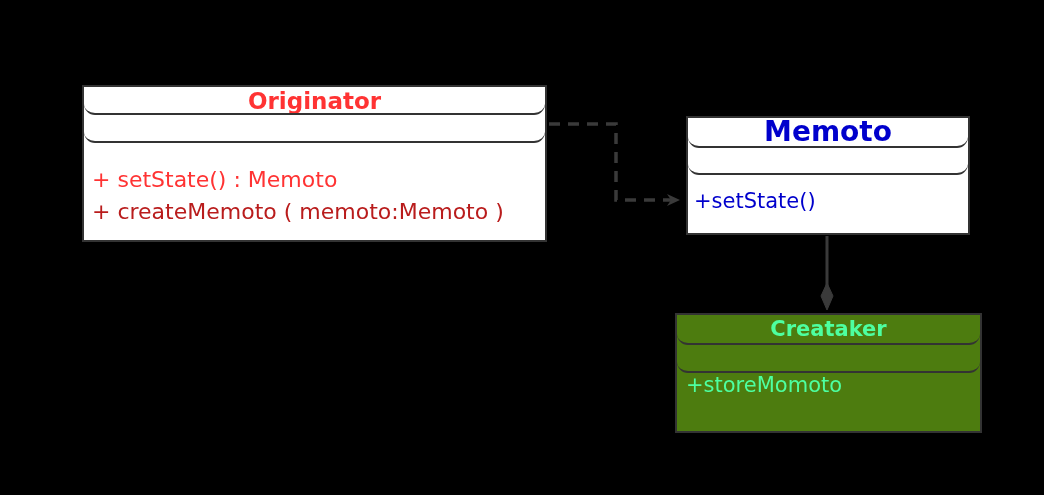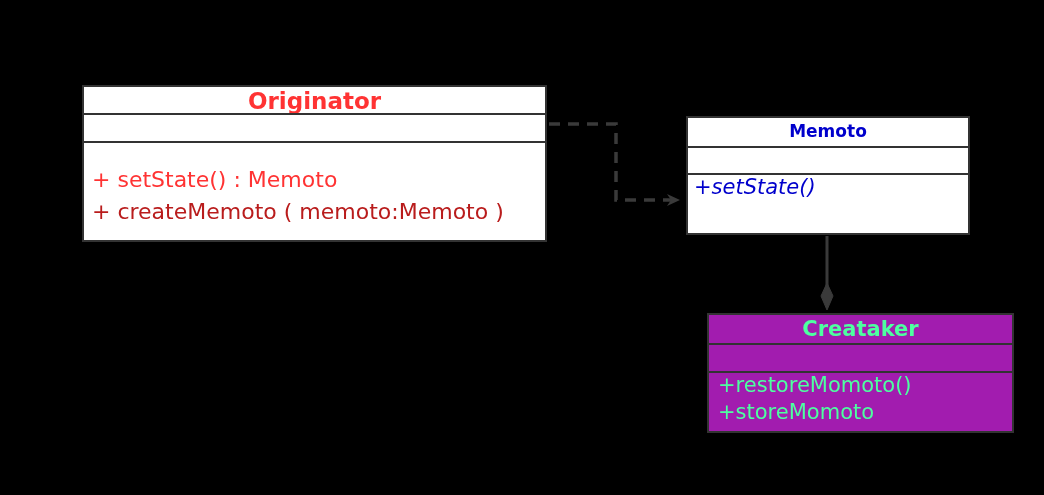--- a/index.html
+++ b/index.html
@@ -27,20 +27,21 @@
     border: 2px solid #333333;
     box-sizing: border-box;
     z-index: 2;
   }
   .compartment {
     box-sizing: border-box;
     overflow: hidden;
   }
   .compartment.divided {
     border-bottom: 2px solid #333333;
+    border-radius: 11px;
   }
   .class-title {
     text-align: center;
     font-weight: bold;
     white-space: nowrap;
   }
   .member-list {
     padding-left: 8px;
     box-sizing: border-box;
   }
@@ -70,27 +71,27 @@
   }
 
   
   #class-memoto {
     left: 686px;
     top: 116px;
     width: 284px;
     height: 119px;
   }
   #class-memoto .class-title {
-    font-size: 17px;
+    font-size: 28px;
     line-height: 25px;
     padding-top: 1px;
   }
   #class-memoto .c1 { height: 30px; }
   #class-memoto .c2 { height: 27px; }
-  #class-memoto .c3 { height: 52px; padding-top: 2px; font-style: italic; }
+  #class-memoto .c3 { height: 52px; padding-top: 16px; }
   #class-memoto .member-list { padding-left: 6px; }
   #class-memoto .member {
     font-size: 21px;
     padding-bottom: 6px;
   }
 
   
   #class-creataker {
     left: 675px;
     top: 313px;
@@ -145,22 +146,21 @@
 <div class="uml-class" id="class-memoto" style="background: rgb(255, 255, 255); border-color: rgb(51, 51, 51);">
   <div class="compartment divided c1" style="border-bottom-color: rgb(51, 51, 51);">
     <div class="class-title" style="color: rgb(0, 0, 204);">Memoto</div>
   </div>
   <div class="compartment divided c2 member-list" style="border-bottom-color: rgb(51, 51, 51);"></div>
   <div class="compartment c3 member-list">
     <div class="member" style="color: rgb(0, 0, 204);">+setState()</div>
   </div>
 </div>
 
-<div class="uml-class" id="class-creataker" style="background: #a21caf; border-color: rgb(51, 51, 51); margin-left: 32px;">
+<div class="uml-class" id="class-creataker" style="background: #4d7c0f; border-color: rgb(51, 51, 51);">
   <div class="compartment divided c1" style="border-bottom-color: rgb(51, 51, 51);">
     <div class="class-title" style="color: rgb(77, 255, 160);">Creataker</div>
   </div>
   <div class="compartment divided c2 member-list" style="border-bottom-color: rgb(51, 51, 51);"></div>
   <div class="compartment c3 member-list">
-    <div class="member" style="color: rgb(77, 255, 160);">+restoreMomoto()</div>
     <div class="member" style="color: rgb(77, 255, 160);">+storeMomoto</div>
   </div>
 </div>
 
 </body></html>

